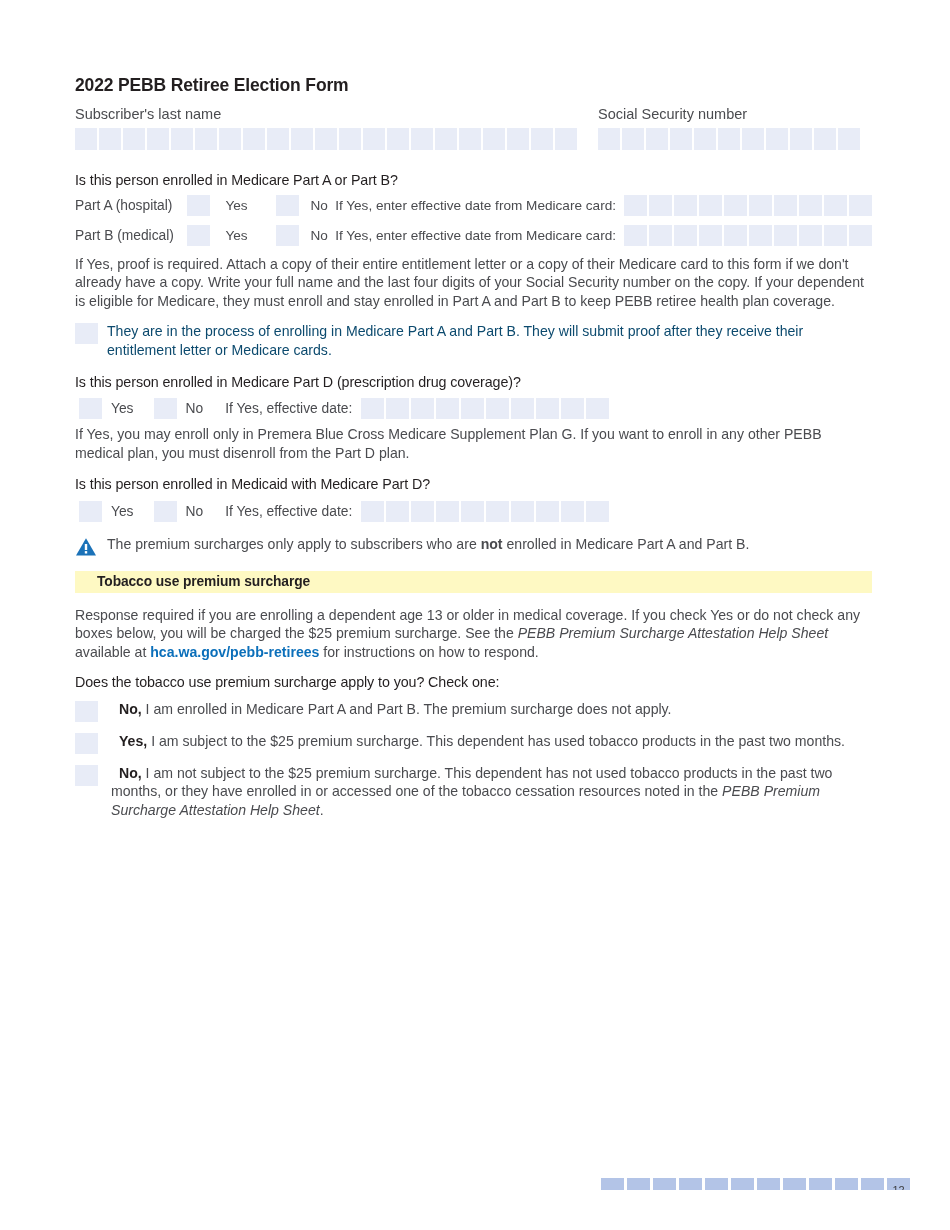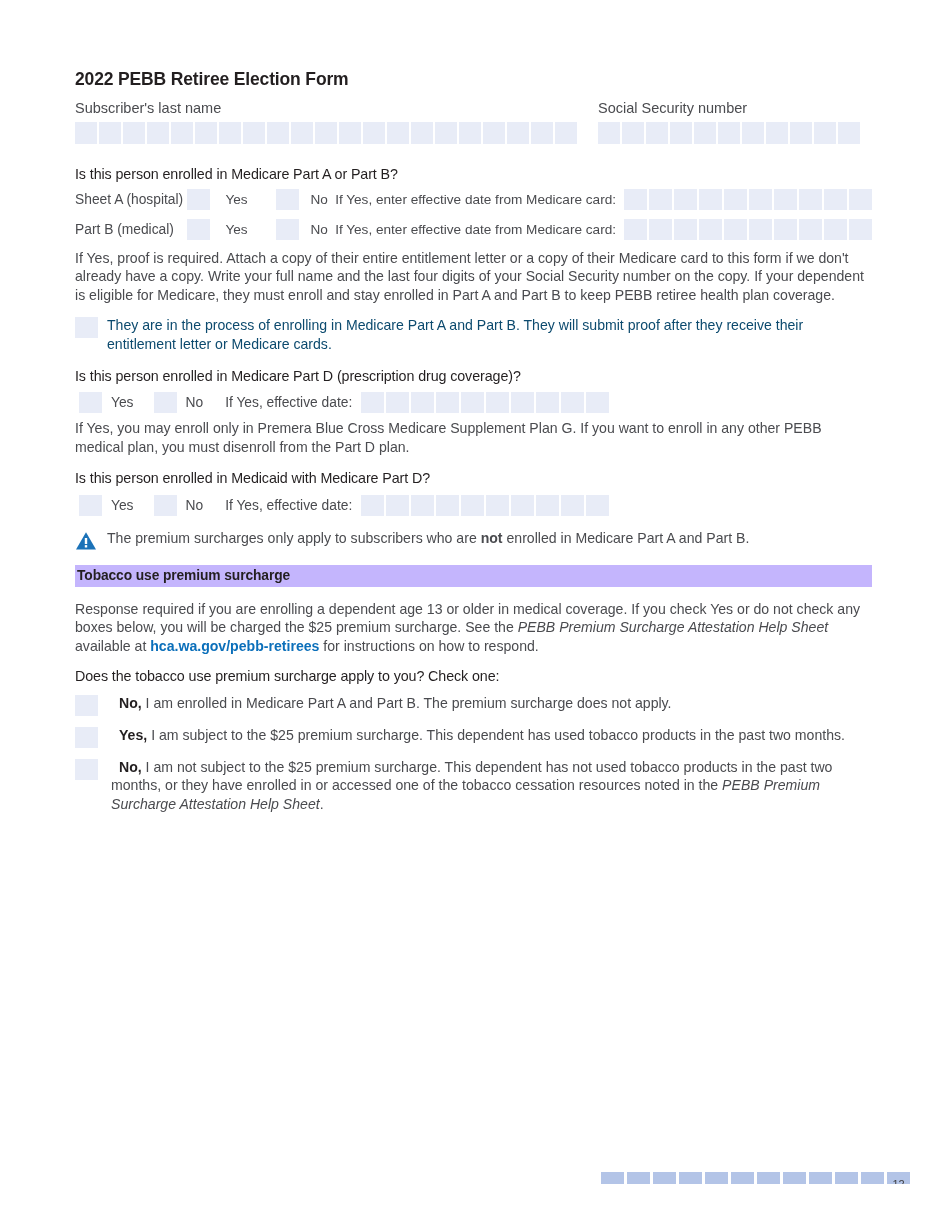--- a/index.html
+++ b/index.html
@@ -10,21 +10,21 @@
   body {
     width: 950px;
     height: 1230px;
     position: relative;
     font-family: "Liberation Sans", sans-serif;
     color: #3f4044;
     -webkit-font-smoothing: antialiased;
   }
   .page {
     position: absolute;
-    left: 0; top: 0;
+    left: 0; top: 6px;
     width: 950px;
     height: 1184px;
     overflow: hidden;
   }
   .content {
     position: absolute;
     left: 75px;
     top: 70px;
     width: 797px;
   }
@@ -158,25 +158,25 @@
     margin-top: 1px;
   }
   .alert-text {
     font-size: 14.1px;
     color: #4a4b4f;
     line-height: 1.25;
   }
 
   
   .section-bar {
-    background: #c4b5fd;
+    background: #fef9c3;
     height: 22px;
     display: flex;
     align-items: center;
-    padding-left: 2px;
+    padding-left: 22px;
     box-sizing: border-box;
     margin-top: 14px;
     margin-bottom: 13px;
   }
   .section-bar span {
     font-size: 13.8px;
     font-weight: bold;
     color: #231f20;
     letter-spacing: -0.1px;
   }
@@ -270,21 +270,21 @@
             <div class="cell"></div>
             <div class="cell"></div>
             <div class="cell"></div>
           </div>
       </div>
     </div>
 
     <div class="q-heading">Is this person enrolled in Medicare Part A or Part B?</div>
 
     <div class="ab-row">
-      <div class="ab-name">Sheet A (hospital)</div>
+      <div class="ab-name">Part A (hospital)</div>
       <div class="chk"></div>
       <div class="small-label yes-lbl">Yes</div>
       <div class="chk"></div>
       <div class="small-label no-lbl">No</div>
       <div class="small-label ifyes-lbl">If Yes, enter effective date from Medicare card:</div>
       <div class="boxrow ab-dates" id="parta-dates">
           <div class="cell date"></div>
           <div class="cell date"></div>
           <div class="cell date"></div>
           <div class="cell date"></div>

